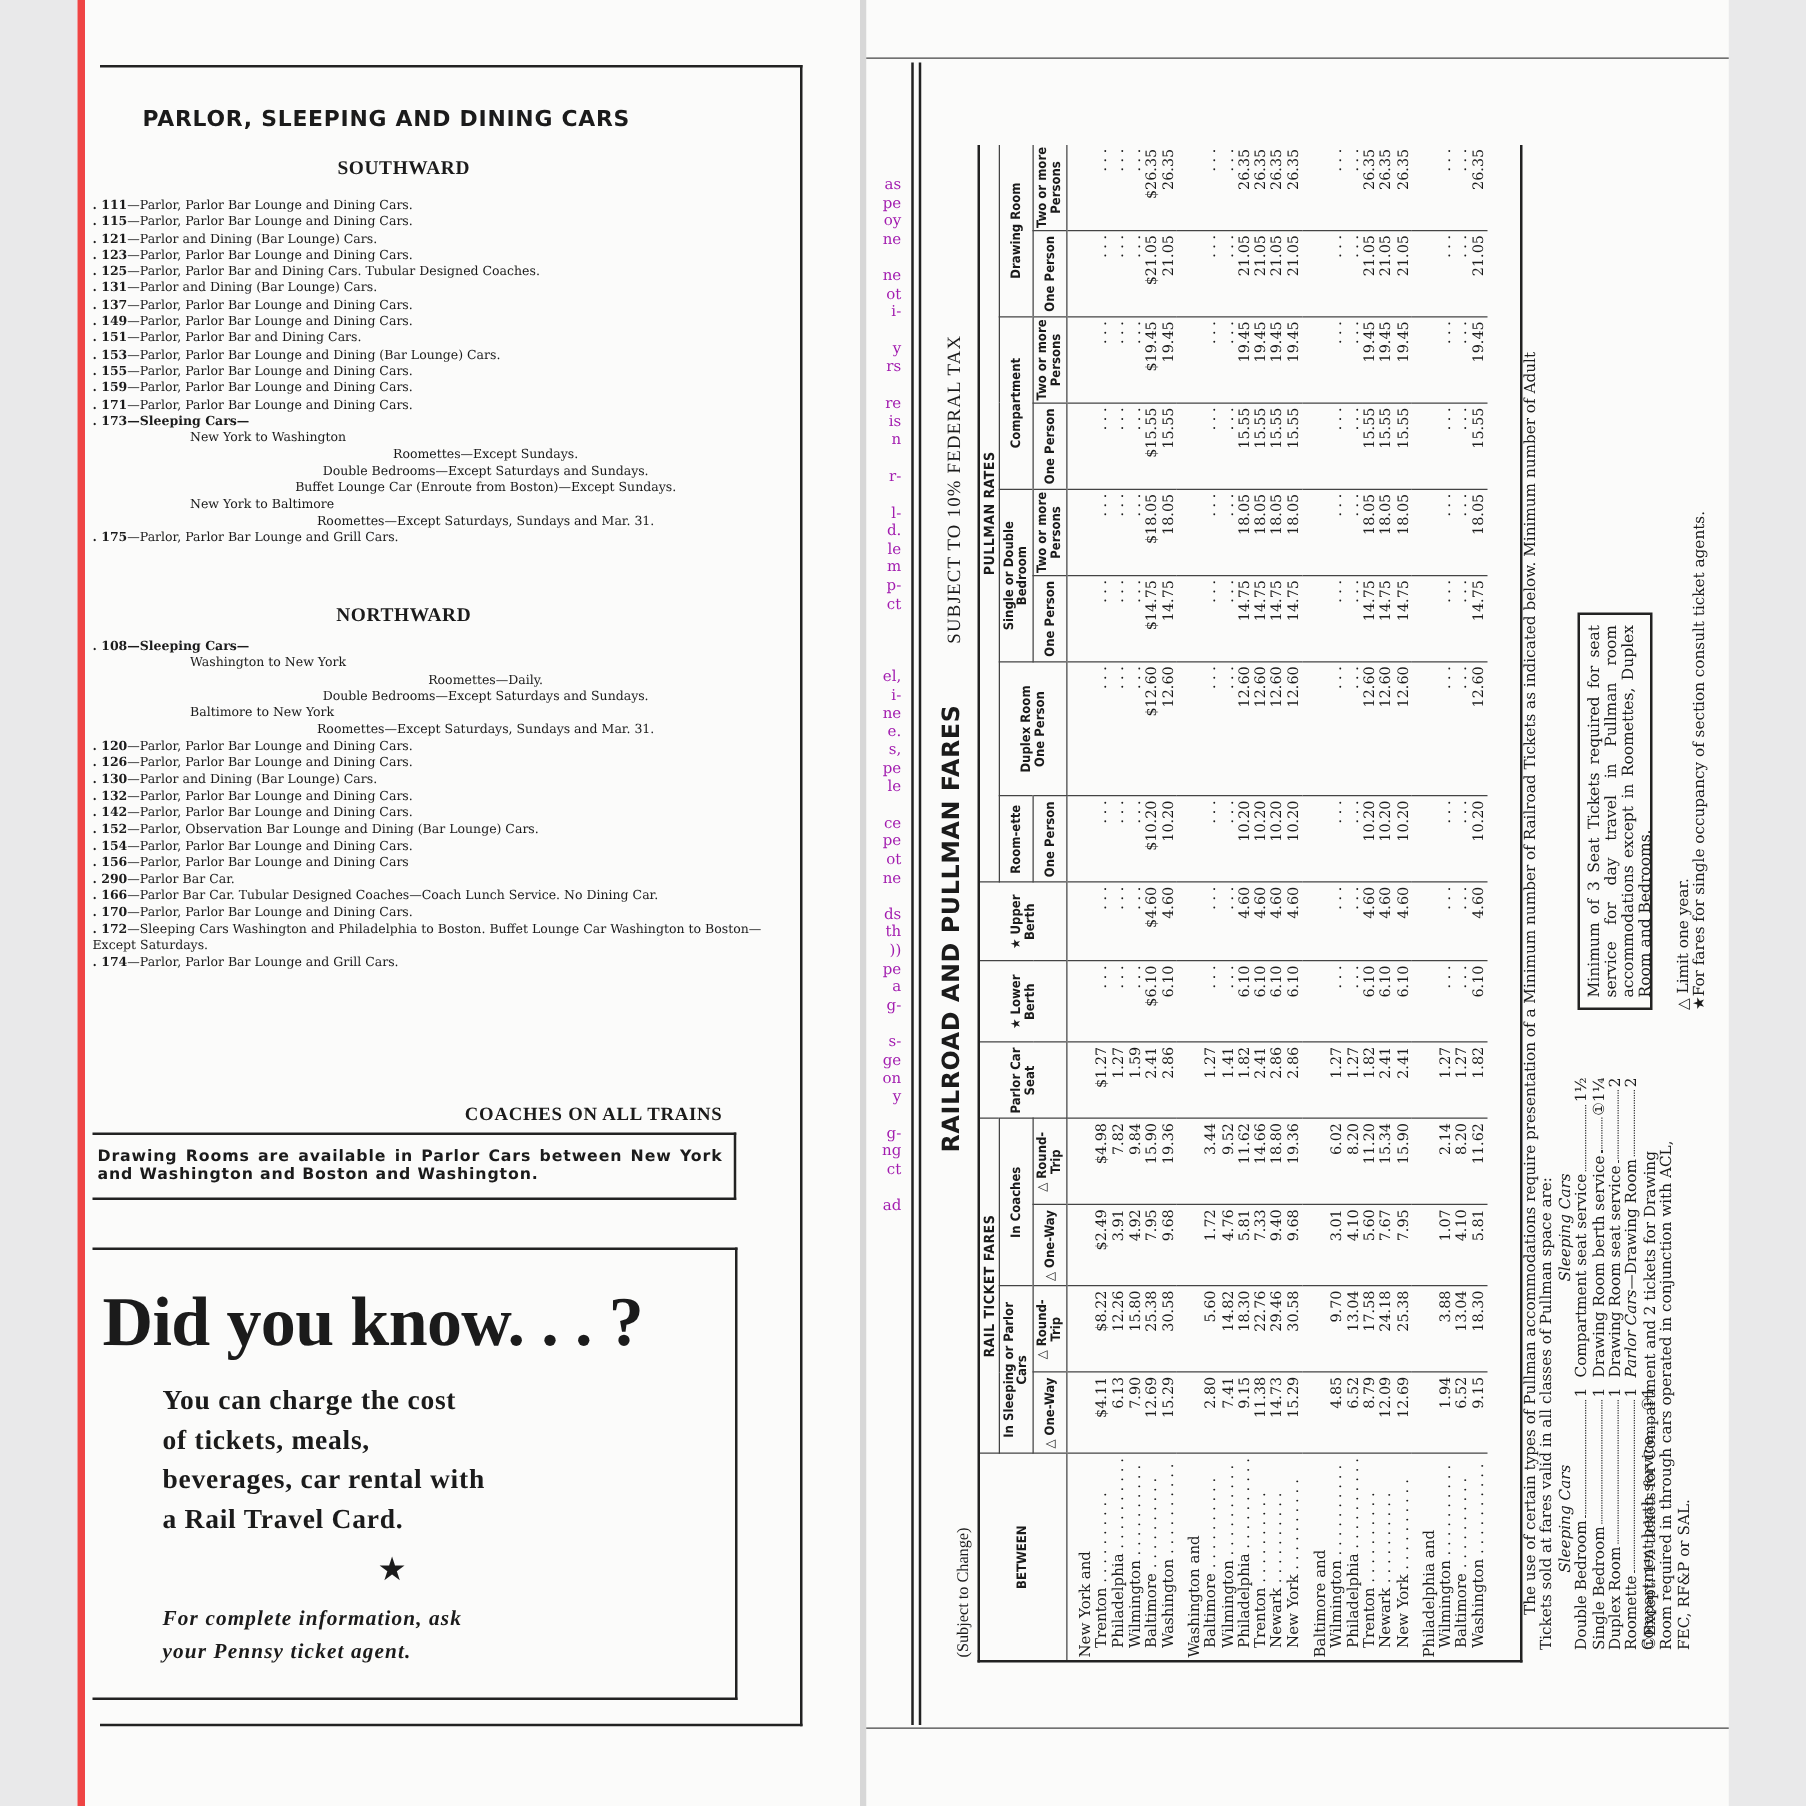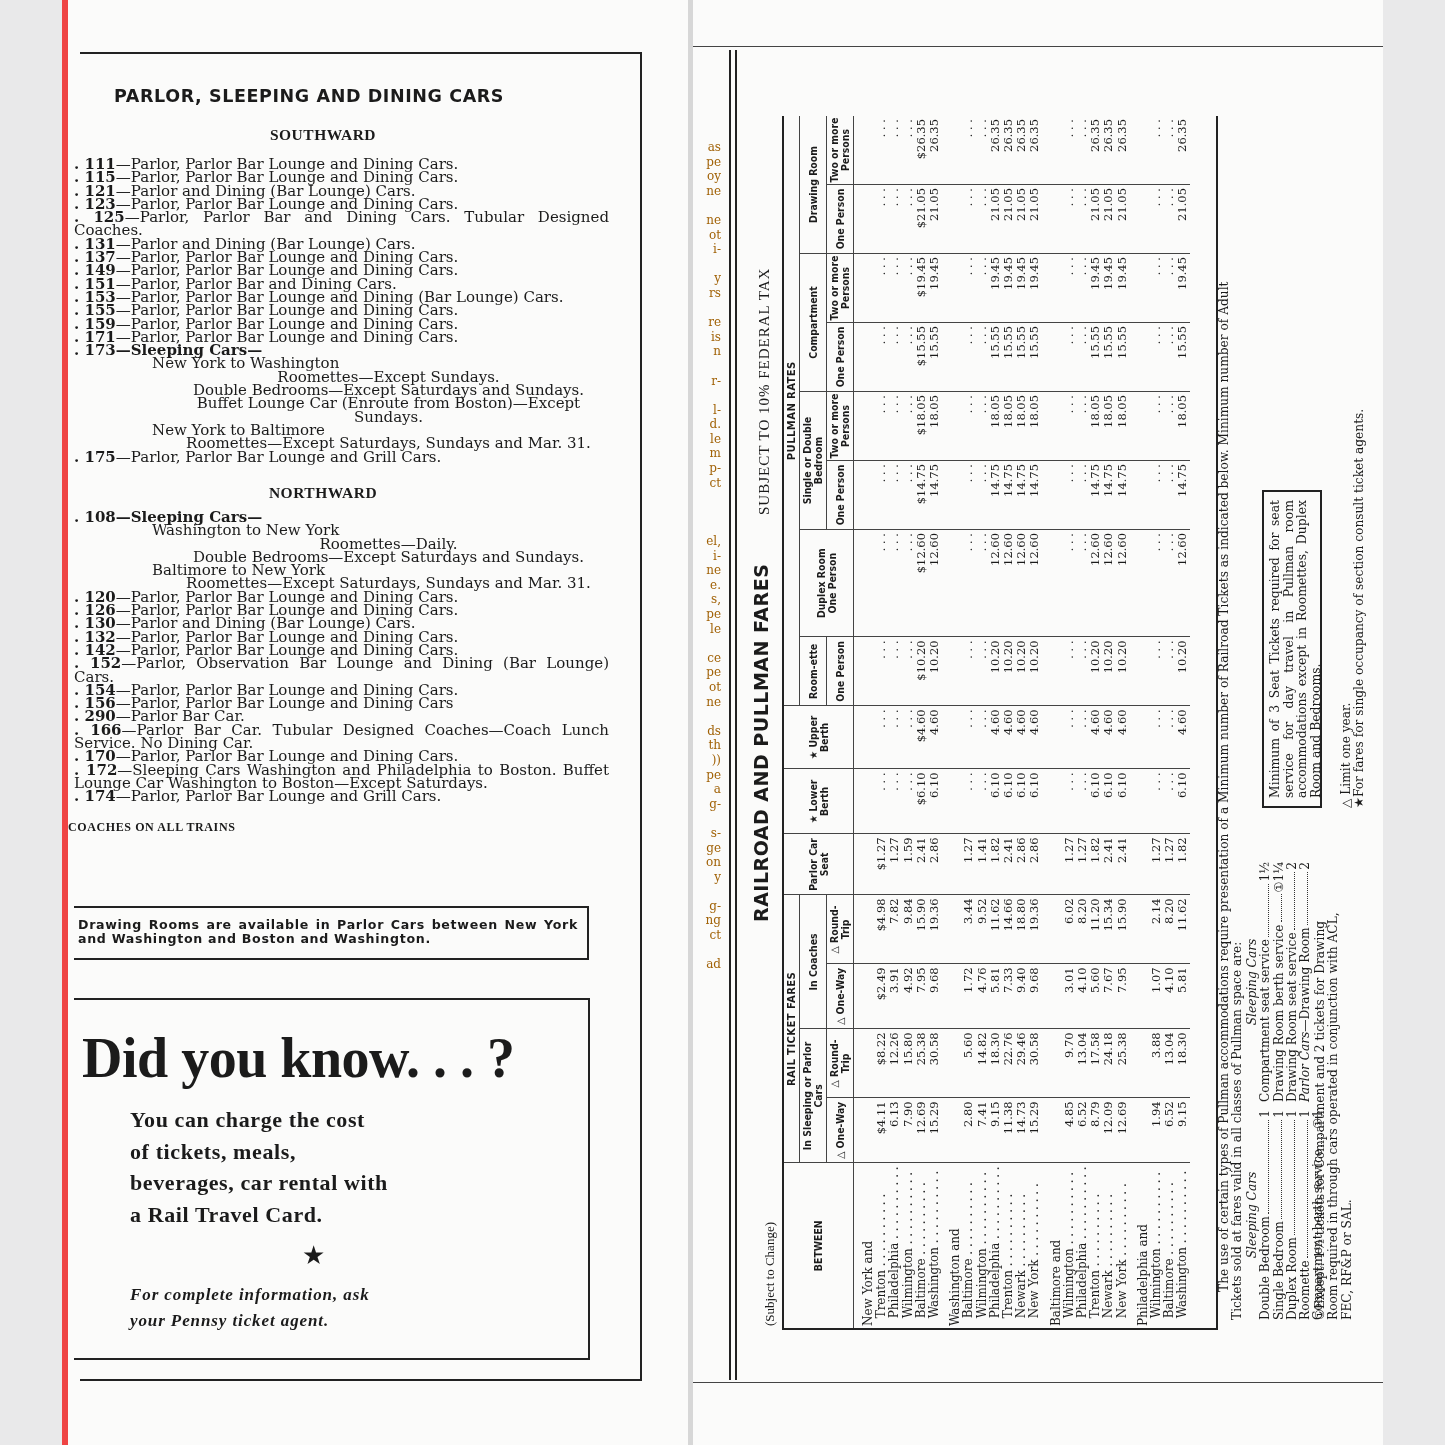--- a/index.html
+++ b/index.html
@@ -6,42 +6,42 @@
   body { width:1445px; height:1445px; background:#e9e9ea; position:relative; overflow:hidden; font-family:"DejaVu Serif", serif; color:#1b1b1b; }
   .page { position:absolute; background:#fbfbfa; }
   #left-page { left:62px; top:0; width:628px; height:1445px; border-left:6px solid #ef4444; }
   #right-page { left:693px; top:0; width:690px; height:1445px; }
   .gutter { position:absolute; left:688px; top:0; width:6px; height:1445px; background:#d7d7d7; }
 
   
   #lp-frame { position:absolute; left:12px; top:52px; width:560px; height:1325px; border:2px solid #222; border-left:none; }
   #lp-title { position:absolute; left:46px; top:86px; width:500px; font-family:"DejaVu Sans", sans-serif; font-weight:bold; font-size:17.5px; letter-spacing:0.6px; }
   .lp-sec { position:absolute; left:0; width:510px; text-align:center; font-family:"Liberation Serif", serif; font-weight:bold; font-size:15.5px; letter-spacing:0.5px; }
-  .lp-list { position:absolute; left:6px; width:535px; font-family:"DejaVu Serif", serif; font-size:15px; line-height:13.3px; }
+  .lp-list { position:absolute; left:6px; width:535px; font-family:"DejaVu Serif", serif; font-size:10px; line-height:13.3px; }
   .lp-item { white-space:normal; }
   .lp-item .num { font-weight:bold; }
   .lp-item .bold { font-weight:bold; }
   .ind1 { padding-left:78px; }
   .ind2 { padding-left:94px;text-align:center; }
   .just { text-align:justify; }
-  #coaches { position:absolute; left:0; top:820px; width:510px; text-align:left; font-family:"Liberation Serif", serif; font-weight:bold; font-size:12px; letter-spacing:0.6px; }
+  #coaches { position:absolute; left:0; top:884px; width:510px; text-align:right; font-family:"Liberation Serif", serif; font-weight:bold; font-size:15px; letter-spacing:0.6px; }
   #dr-box { position:absolute; left:6px; top:906px; width:513px; height:50px; border:2px solid #222; border-left:none; box-shadow: 0 4px 0 -2px #fbfbfa; }
   #dr-box .t { position:absolute; left:4px; top:10px; width:500px; font-family:"DejaVu Sans", sans-serif; font-weight:bold; font-size:12.6px; line-height:14px; letter-spacing:0.7px; text-align:justify; }
   #dyk-box { position:absolute; left:6px; top:998px; width:514px; height:358px; border:2px solid #222; border-left:none; }
   #dyk-title { position:absolute; left:8px; top:26px; font-family:"Liberation Serif", serif; font-weight:bold; font-size:56px; letter-spacing:-0.5px; white-space:nowrap; }
   #dyk-body { position:absolute; left:56px; top:104px; width:340px; font-family:"Liberation Serif", serif; font-weight:bold; font-size:22px; line-height:31.5px; letter-spacing:0.6px; }
   #dyk-star { position:absolute; left:228px; top:240px; font-size:26px; }
   #dyk-foot { position:absolute; left:56px; top:282px; width:340px; font-family:"Liberation Serif", serif; font-style:italic; font-weight:bold; font-size:17px; line-height:26px; letter-spacing:0.9px; }
 
   
   #rp-top-rule { position:absolute; left:0; top:46px; width:690px; height:1px; background:#444; }
   #rp-bottom-rule { position:absolute; left:0; top:1382px; width:690px; height:1px; background:#444; }
   #rp-vrule1 { position:absolute; left:36px; top:50px; width:2px; height:1330px; background:#222; }
   #rp-vrule2 { position:absolute; left:42px; top:50px; width:2px; height:1330px; background:#222; }
-  #rp-edge { position:absolute; left:0; top:140px; width:34px; font-family:"DejaVu Serif", serif; font-size:12px; line-height:14.6px; color:#a16207; }
+  #rp-edge { position:absolute; left:0; top:140px; width:34px; font-family:"DejaVu Serif", serif; font-size:12px; line-height:14.6px; color:#a21caf; }
   #rp-edge div { height:14.6px; text-align:right; padding-right:6px; }
 
   
   #rot { position:absolute; left:748px; top:1330px; width:1225px; height:630px; transform-origin:0 0; transform:rotate(-90deg); }
   #rot-title { position:absolute; left:0; top:0; width:1215px; height:34px; }
   #rot-title .subj { position:absolute; left:4px; top:14px; font-family:"Liberation Serif", serif; font-size:13px; }
   #rot-title .main { position:absolute; left:408px; top:2px; font-family:"DejaVu Sans", sans-serif; font-weight:bold; font-size:19px; letter-spacing:0.5px; }
   #rot-title .tax { position:absolute; left:815px; top:8px; font-family:"Liberation Serif", serif; font-size:15px; letter-spacing:1px; }
   #table-frame { position:absolute; left:0; top:34px; width:1212px; height:432px; border-top:2px solid #222; border-bottom:2px solid #222; border-left:2px solid #222; }
   table.fares { border-collapse:collapse; width:1212px; font-family:"DejaVu Sans", sans-serif; }

